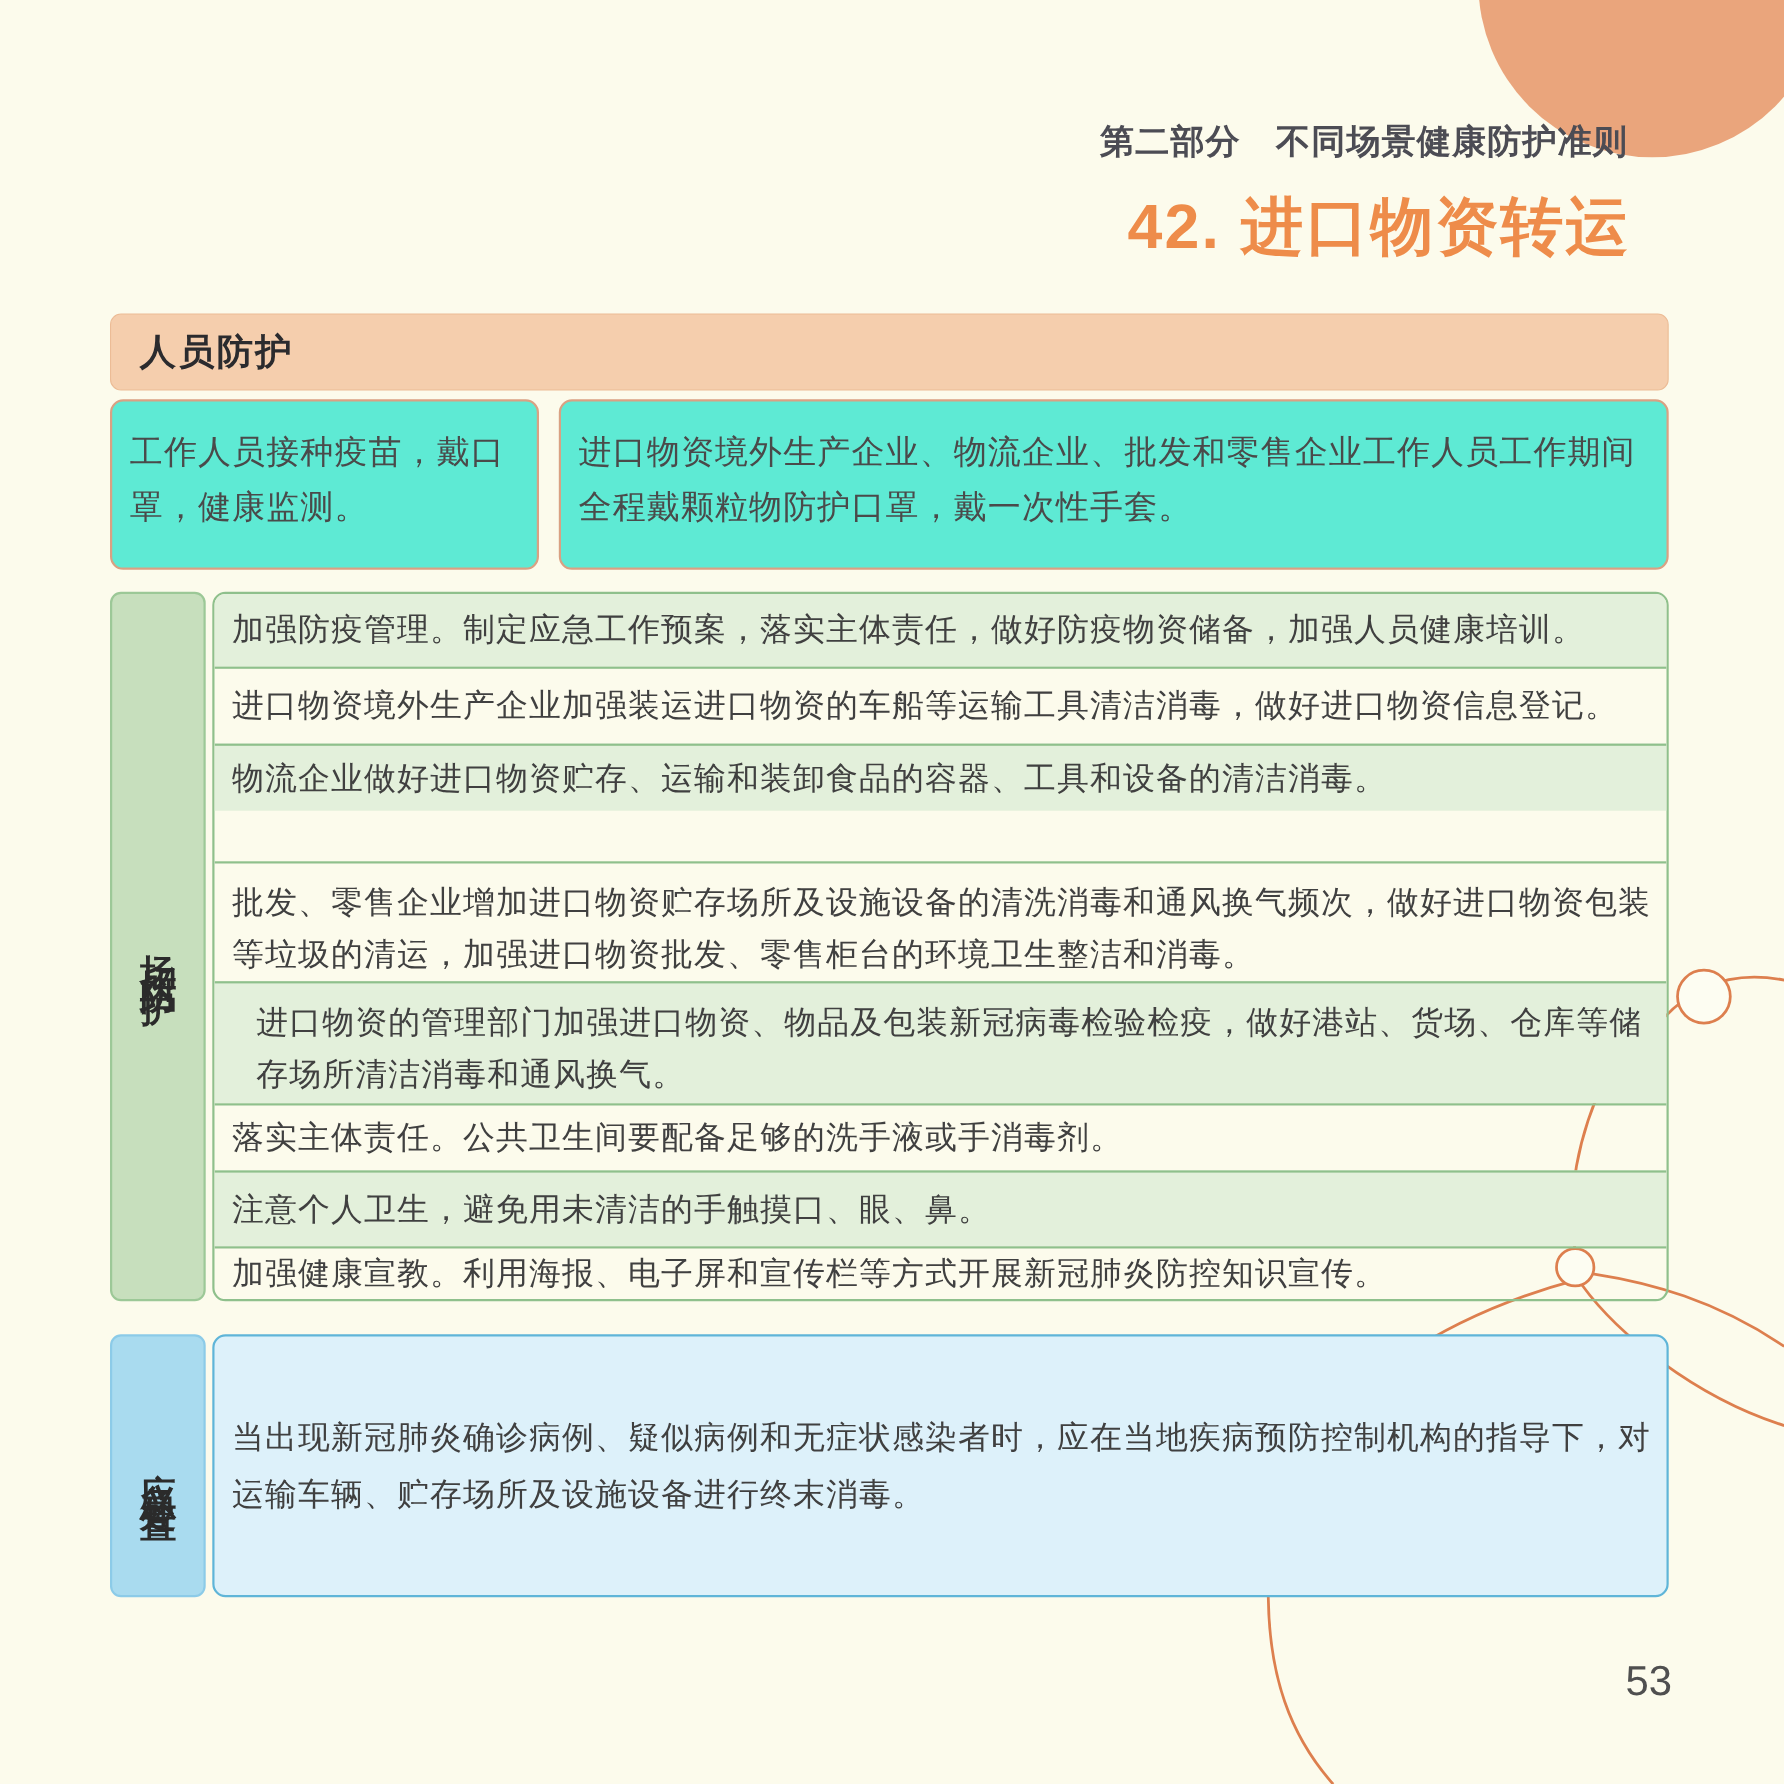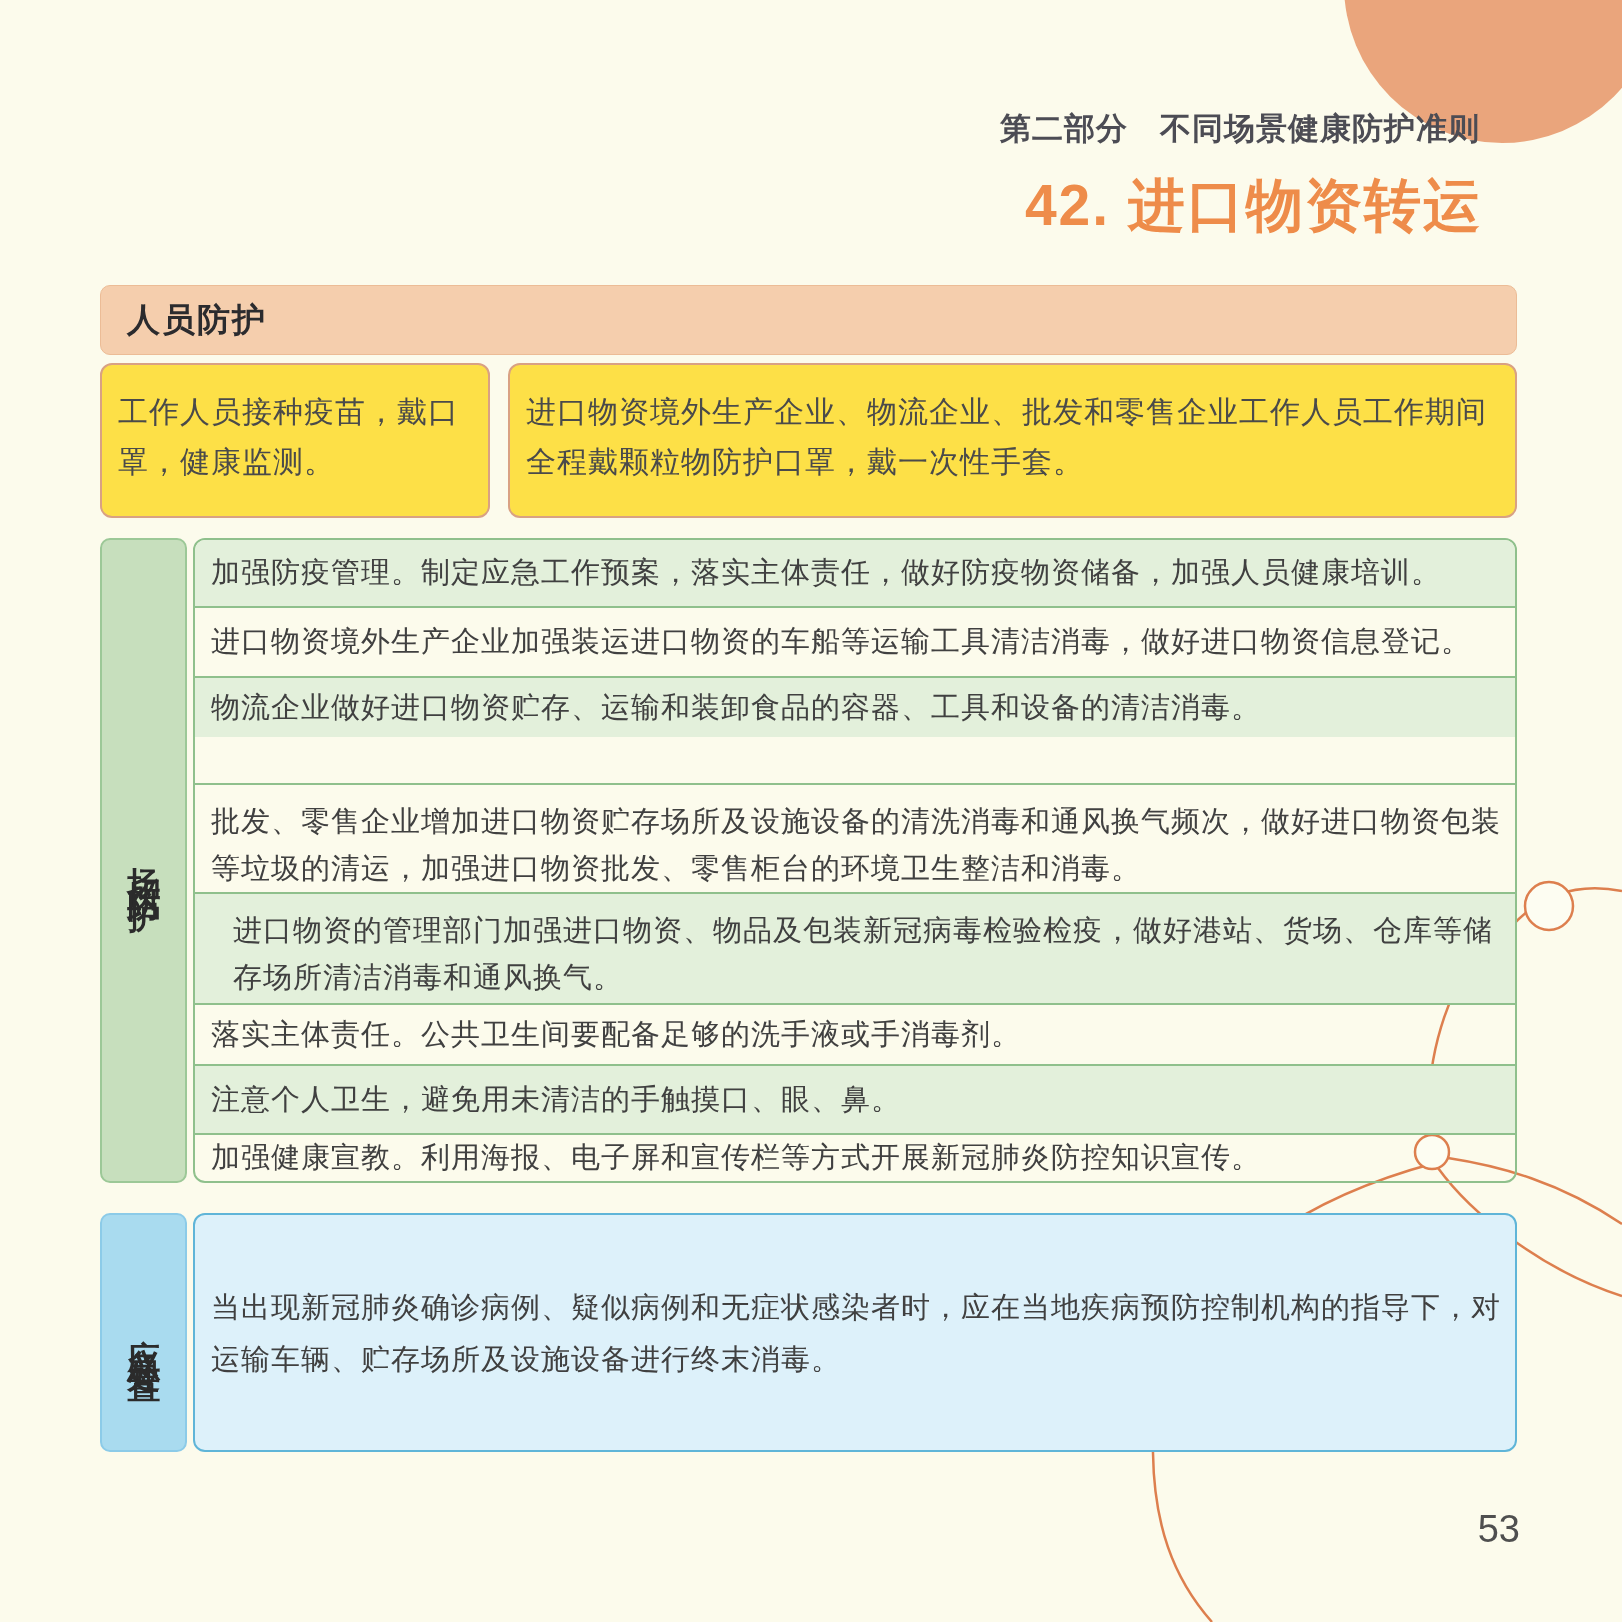--- a/index.html
+++ b/index.html
@@ -24,21 +24,21 @@
     position:absolute;left:100px;top:285px;width:1417px;height:70px;
     background:#F5CEAD;border:1px solid #ECBC96;border-radius:10px;
     box-sizing:border-box;display:flex;align-items:center;
   }
   .personnel-header .label{
     padding-left:26px;font-size:33px;font-weight:bold;color:#2B2B2E;letter-spacing:2px;
   }
 
   .peach-box{
     position:absolute;top:363px;height:155px;box-sizing:border-box;
-    background:#fde047;border:2px solid #D9A183;border-radius:12px;
+    background:#5eead4;border:2px solid #D9A183;border-radius:12px;
     font-size:30px;color:#4A4A4A;line-height:50px;
     padding:22px 18px 0 16px;letter-spacing:1px;
   }
   .peach-box.left{left:100px;width:390px;}
   .peach-box.right{left:508px;width:1009px;}
 
   .venue-sidebar{
     position:absolute;left:100px;top:538px;width:87px;height:645px;box-sizing:border-box;
     background:#C7DFBD;border:2px solid #9CC897;border-radius:10px;
     display:flex;align-items:center;justify-content:center;

